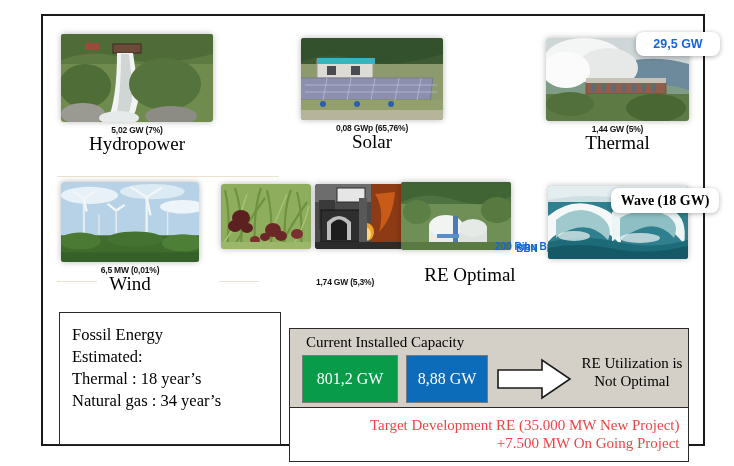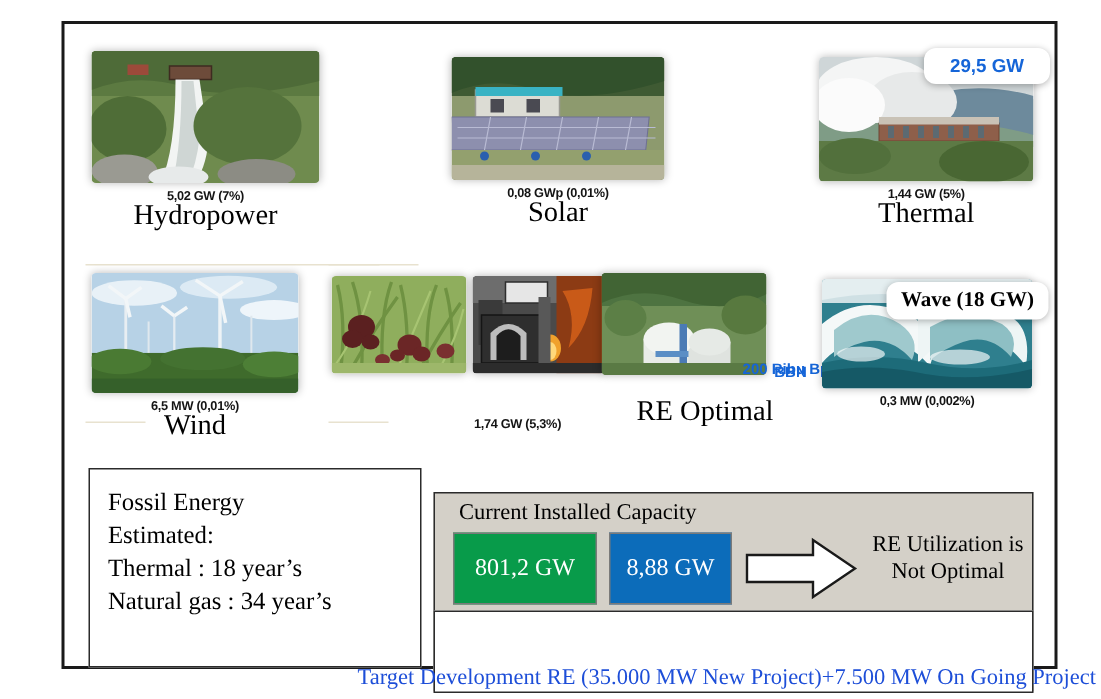--- a/index.html
+++ b/index.html
@@ -17,21 +17,21 @@
     border-radius:3px;box-shadow:0 0 6px rgba(0,0,0,.28);}
   .thumb .art{position:absolute;inset:0;}
   .cap-val{margin-top:3px;text-align:center;font-family:"Liberation Sans",sans-serif;
     font-weight:bold;font-size:8.5px;color:#141414;letter-spacing:-.2px;white-space:nowrap;}
   .cap-name{text-align:center;font-family:"Liberation Serif",serif;font-size:19px;color:#000;
     line-height:1.05;margin-top:-1px;}
 
   
   .callout{position:absolute;background:#fff;border-radius:8px;
     box-shadow:0 1px 5px rgba(0,0,0,.30);display:flex;align-items:center;justify-content:center;
-    font-family:"Liberation Sans",sans-serif;font-weight:bold;color:#1565D8;white-space:nowrap;}
+    font-family:"Liberation Sans",sans-serif;font-weight:bold;color:#1565D8;white-space:nowrap;margin-left:20px;}
   .callout.serifed{font-family:"Liberation Serif",serif;color:#000;font-weight:bold;}
 
   .bbn-label{position:absolute;font-family:"Liberation Sans",sans-serif;font-weight:bold;
     color:#1565D8;text-align:center;line-height:1.35;white-space:nowrap;}
 
   
   .rule{position:absolute;height:1px;background:#e8e2cf;}
 
   
   .fossil-box{position:absolute;left:16px;top:296px;width:222px;height:133px;
@@ -45,22 +45,22 @@
   .cap-row{position:relative;height:56px;margin:0 6px;}
   .chip{position:absolute;top:2px;height:48px;display:flex;align-items:center;justify-content:center;
     color:#fff;font-family:"Liberation Serif",serif;font-size:16px;border:1px solid #7a7a7a;box-sizing:border-box;}
   .chip.green{left:6px;width:96px;background:#089B4A;}
   .chip.blue{left:110px;width:82px;background:#0C6CBA;}
   .arrow-wrap{position:absolute;left:200px;top:4px;width:76px;height:44px;}
   .util-text{position:absolute;left:278px;top:2px;width:116px;text-align:center;
     font-family:"Liberation Serif",serif;font-size:15px;color:#000;line-height:1.18;}
   .target-box{position:absolute;left:-1.5px;bottom:-1.5px;width:400px;height:55px;
     background:#fff;border:1.5px solid #2b2b2b;box-sizing:border-box;
-    display:flex;flex-direction:row;justify-content:center;align-items:flex-end;
-    padding-right:8px;font-family:"Liberation Serif",serif;font-size:15px;color:#1d4ed8;line-height:1.2;}
+    display:flex;flex-direction:column;justify-content:center;align-items:flex-end;
+    padding-right:8px;font-family:"Liberation Serif",serif;font-size:15px;color:#ef4444;line-height:1.2;}
   .target-box div{white-space:nowrap;}
 </style>
 </head>
 <body>
 
 <div id="root">
   <div class="outer-frame">
 
     <div class="rule" style="left:14px;top:160px;width:196px;"></div>
     <div class="rule" style="left:176px;top:160px;width:60px;"></div>
@@ -112,21 +112,21 @@
           </g>
           <rect x="0" y="62" width="142" height="20" fill="#93a06e"></rect>
           <g fill="#2a5fae">
               <circle cx="22" cy="66" r="3"></circle>
               <circle cx="56" cy="66" r="3"></circle>
               <circle cx="90" cy="66" r="3"></circle>
             </g>
           <rect x="0" y="72" width="142" height="10" fill="#b6b49a"></rect>
         </svg>
       </div>
-      <div class="cap-val">0,08 GWp (0,01%)</div>
+      <div class="cap-val">0,08 GWp (65,76%)</div>
       <div class="cap-name">Solar</div>
     </div>
 
     <div class="tile" style="left:503px;top:22px;width:143px;">
       <div class="thumb">
         <svg class="art" viewBox="0 0 143 83" preserveAspectRatio="none">
           <rect width="143" height="83" fill="#cfd6d8"></rect>
           <path d="M0 38 Q30 22 62 34 Q98 46 143 28 L143 60 L0 60 Z" fill="#7f9c86"></path>
           <path d="M60 30 Q100 14 143 26 L143 52 Q100 40 60 46 Z" fill="#6d8a9c"></path>
           <ellipse cx="38" cy="22" rx="40" ry="22" fill="#f4f5f5"></ellipse>
@@ -288,21 +288,20 @@
           <path d="M64 26 Q92 10 124 24 Q140 32 136 58 Q118 34 94 38 Q76 42 64 56 Z" fill="#eef5f5"></path>
           <path d="M72 32 Q96 18 120 30 Q132 38 126 52 Q112 36 94 42 Q82 46 72 54 Z" fill="#8ebfc4"></path>
           <path d="M0 56 Q35 48 70 56 Q105 64 140 54 L140 73 L0 73 Z" fill="#1d6b79"></path>
           <path d="M0 62 Q30 56 62 62 Q98 70 140 60 L140 73 L0 73 Z" fill="#155966"></path>
           <g fill="#ffffff" opacity=".65">
             <ellipse cx="26" cy="50" rx="16" ry="5"></ellipse>
               <ellipse cx="92" cy="52" rx="20" ry="5"></ellipse>
           </g>
         </svg>
       </div>
-      <div class="cap-val">0,3 MW (0,002%)</div>
     </div>
 
     <div class="callout serifed" style="left:548px;top:172px;width:108px;height:25px;font-size:14px;">Wave (18 GW)</div>
 
     <div class="fossil-box">
       <div class="fossil-line">Fossil Energy</div>
       <div class="fossil-line">Estimated:</div>
       <div class="fossil-line">Thermal : 18 year’s</div>
       <div class="fossil-line">Natural gas : 34 year’s</div>
     </div>

